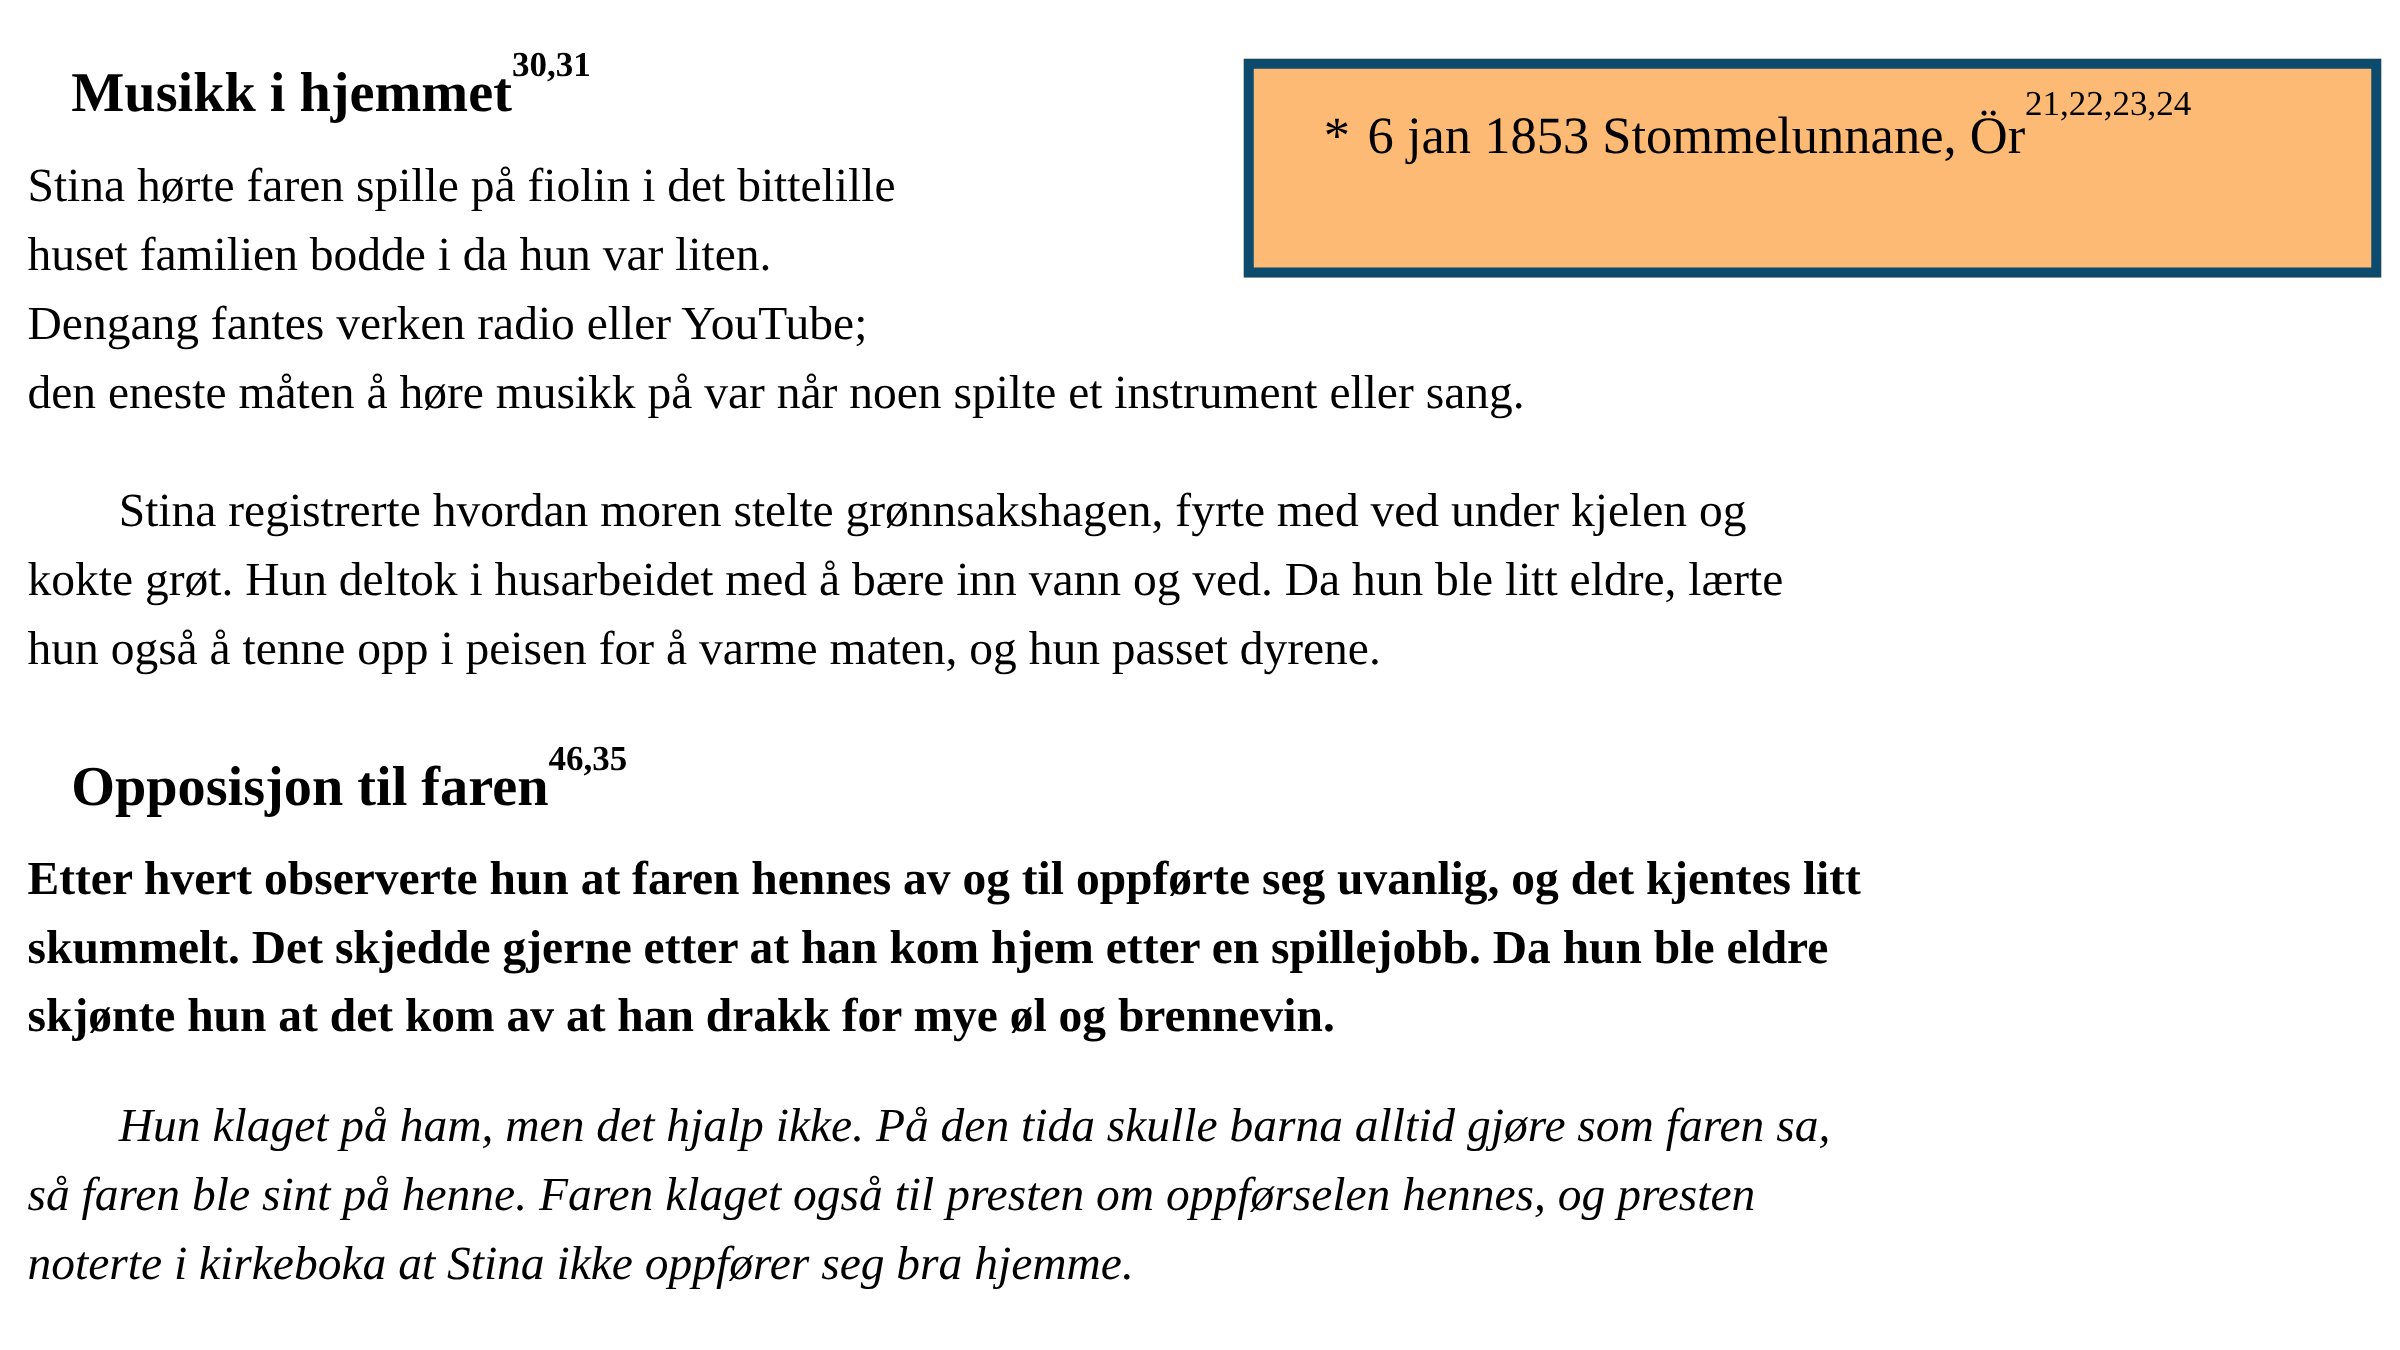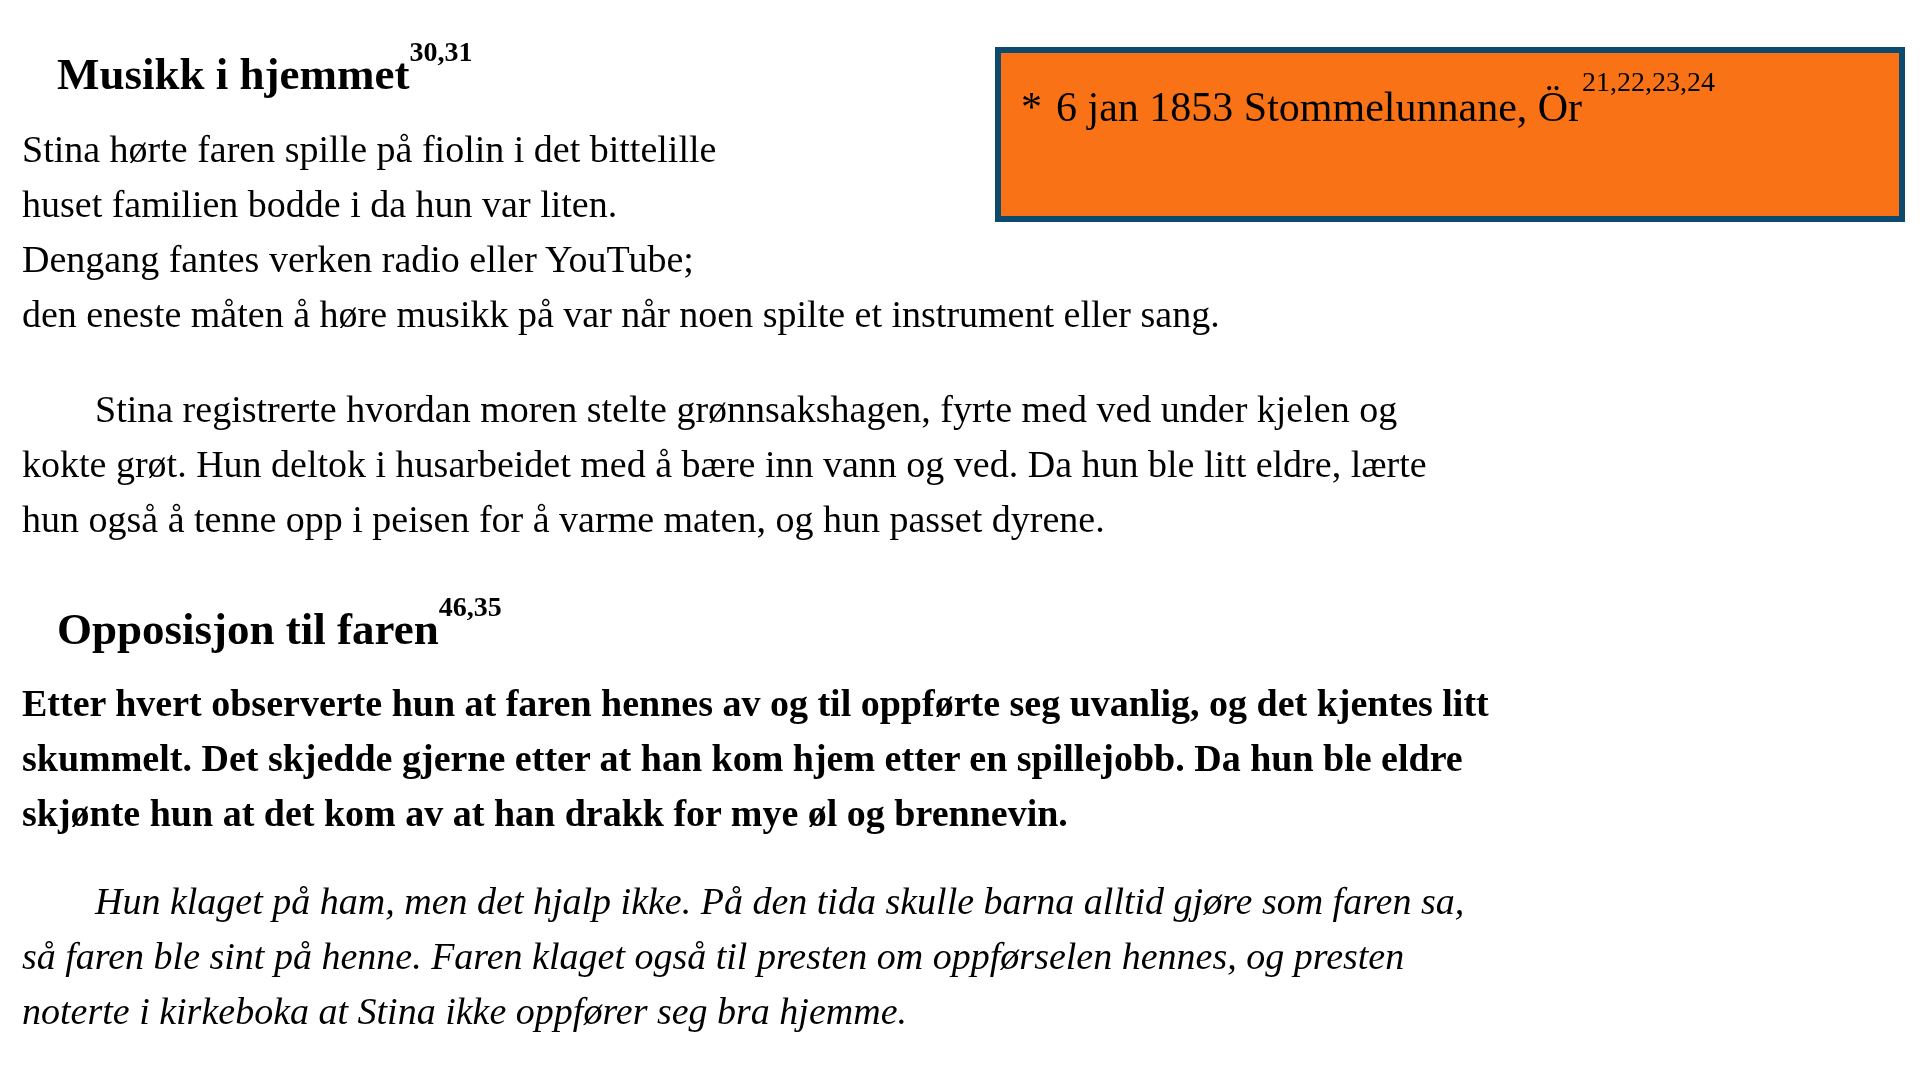--- a/index.html
+++ b/index.html
@@ -49,24 +49,24 @@
     font-weight: bold;
     top: -28px;
   }
   #infobox {
     position: absolute;
     left: 995px;
     top: 47px;
     width: 910px;
     height: 175px;
     box-sizing: border-box;
-    border: 6px solid #0c4a6e;
-    padding: 19px 8px 0 20px;
+    border: 8px solid #0c4a6e;
+    padding: 19px 8px 0 56px;
     font-size: 42px;
-    background: #f97316;
+    background: #fdba74;
   }
   .infobox-line {
     line-height: 70px;
     white-space: nowrap;
   }
   .event-symbol {
     display: inline-block;
     margin-right: 14px;
   }
   #heading1 { top: 52px; }

